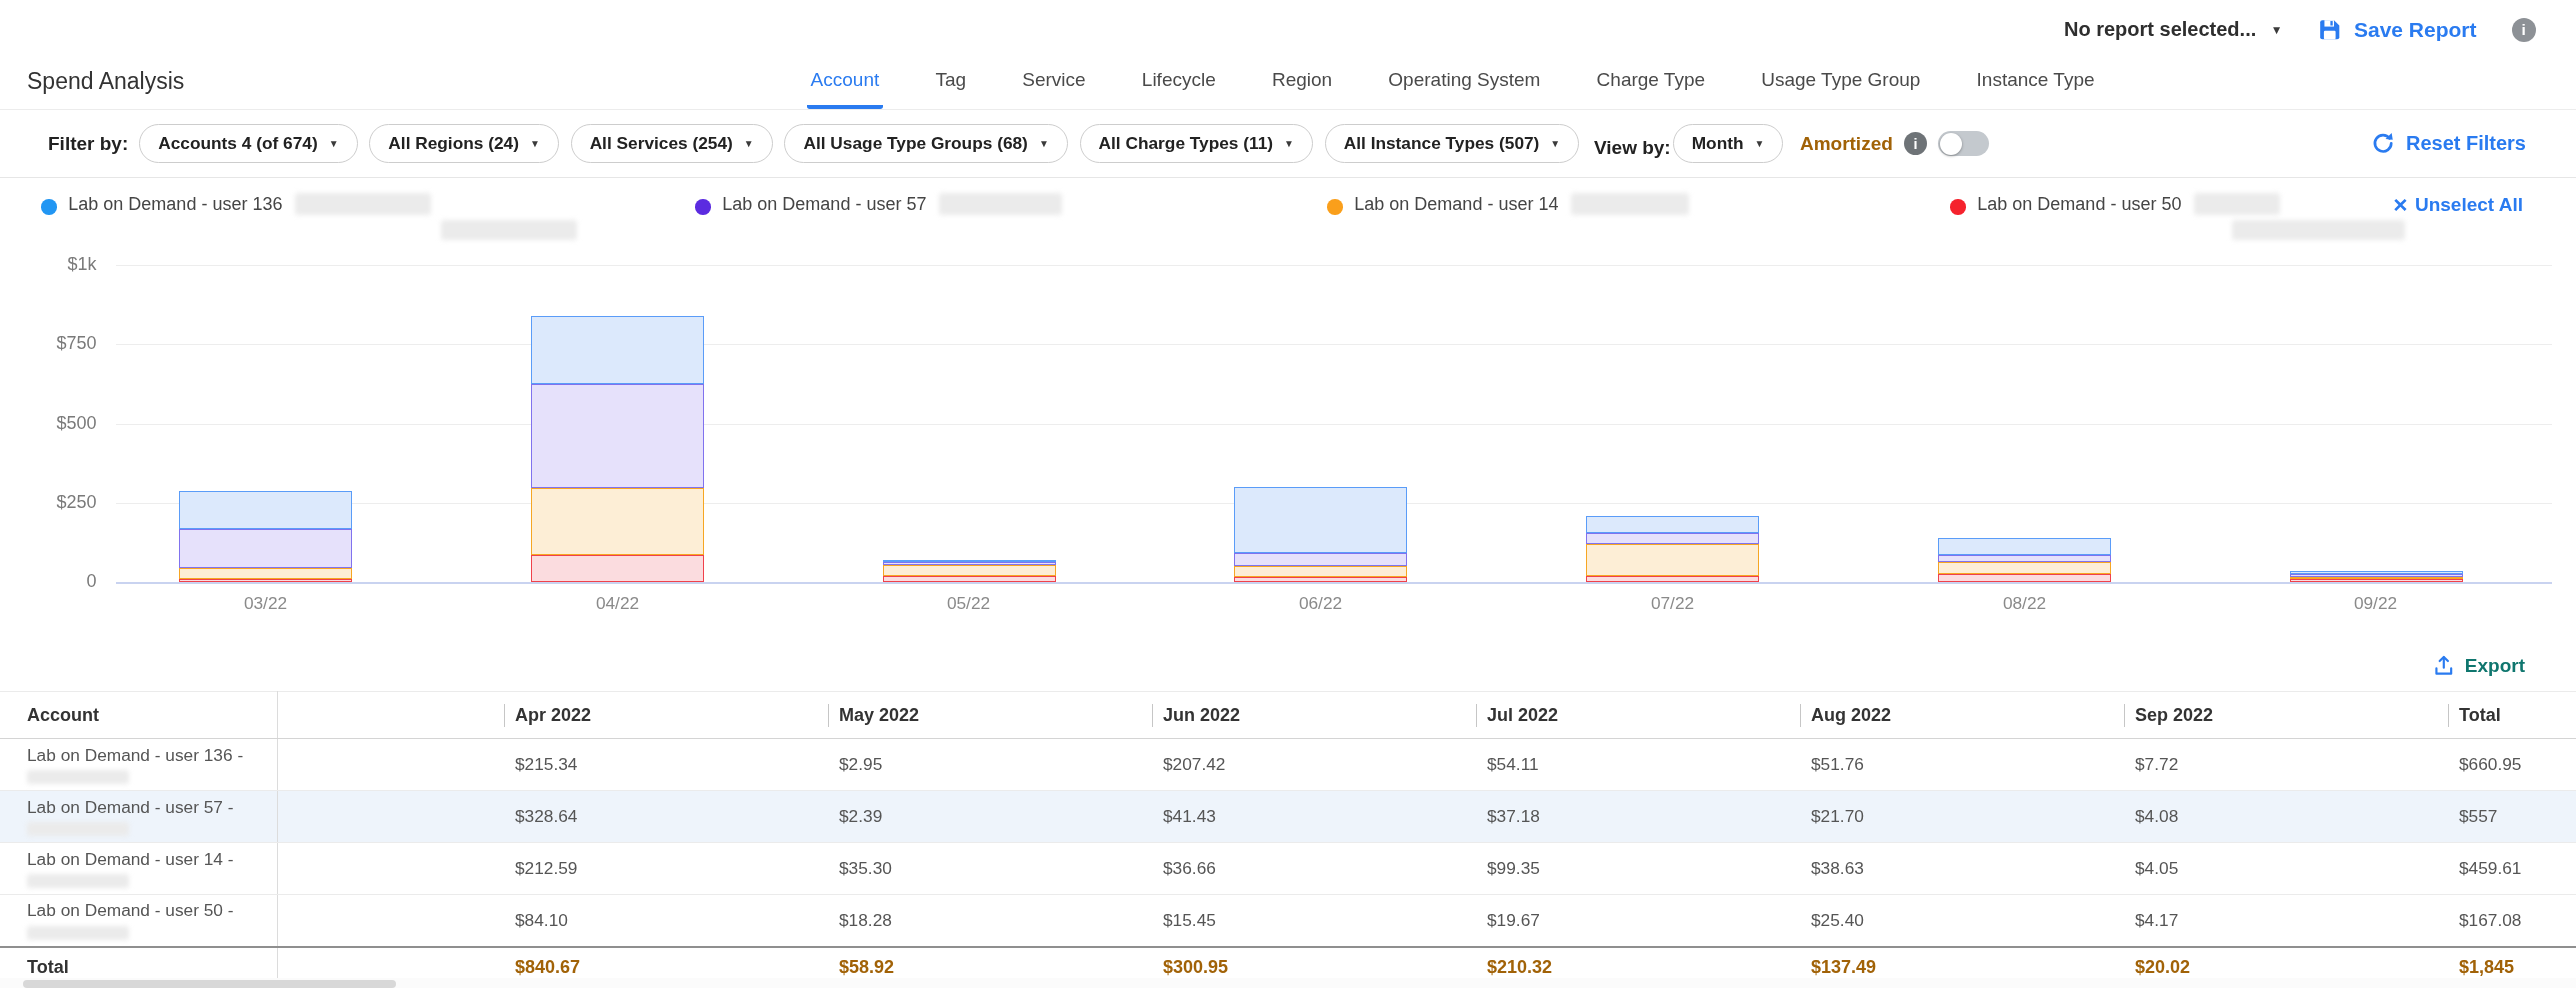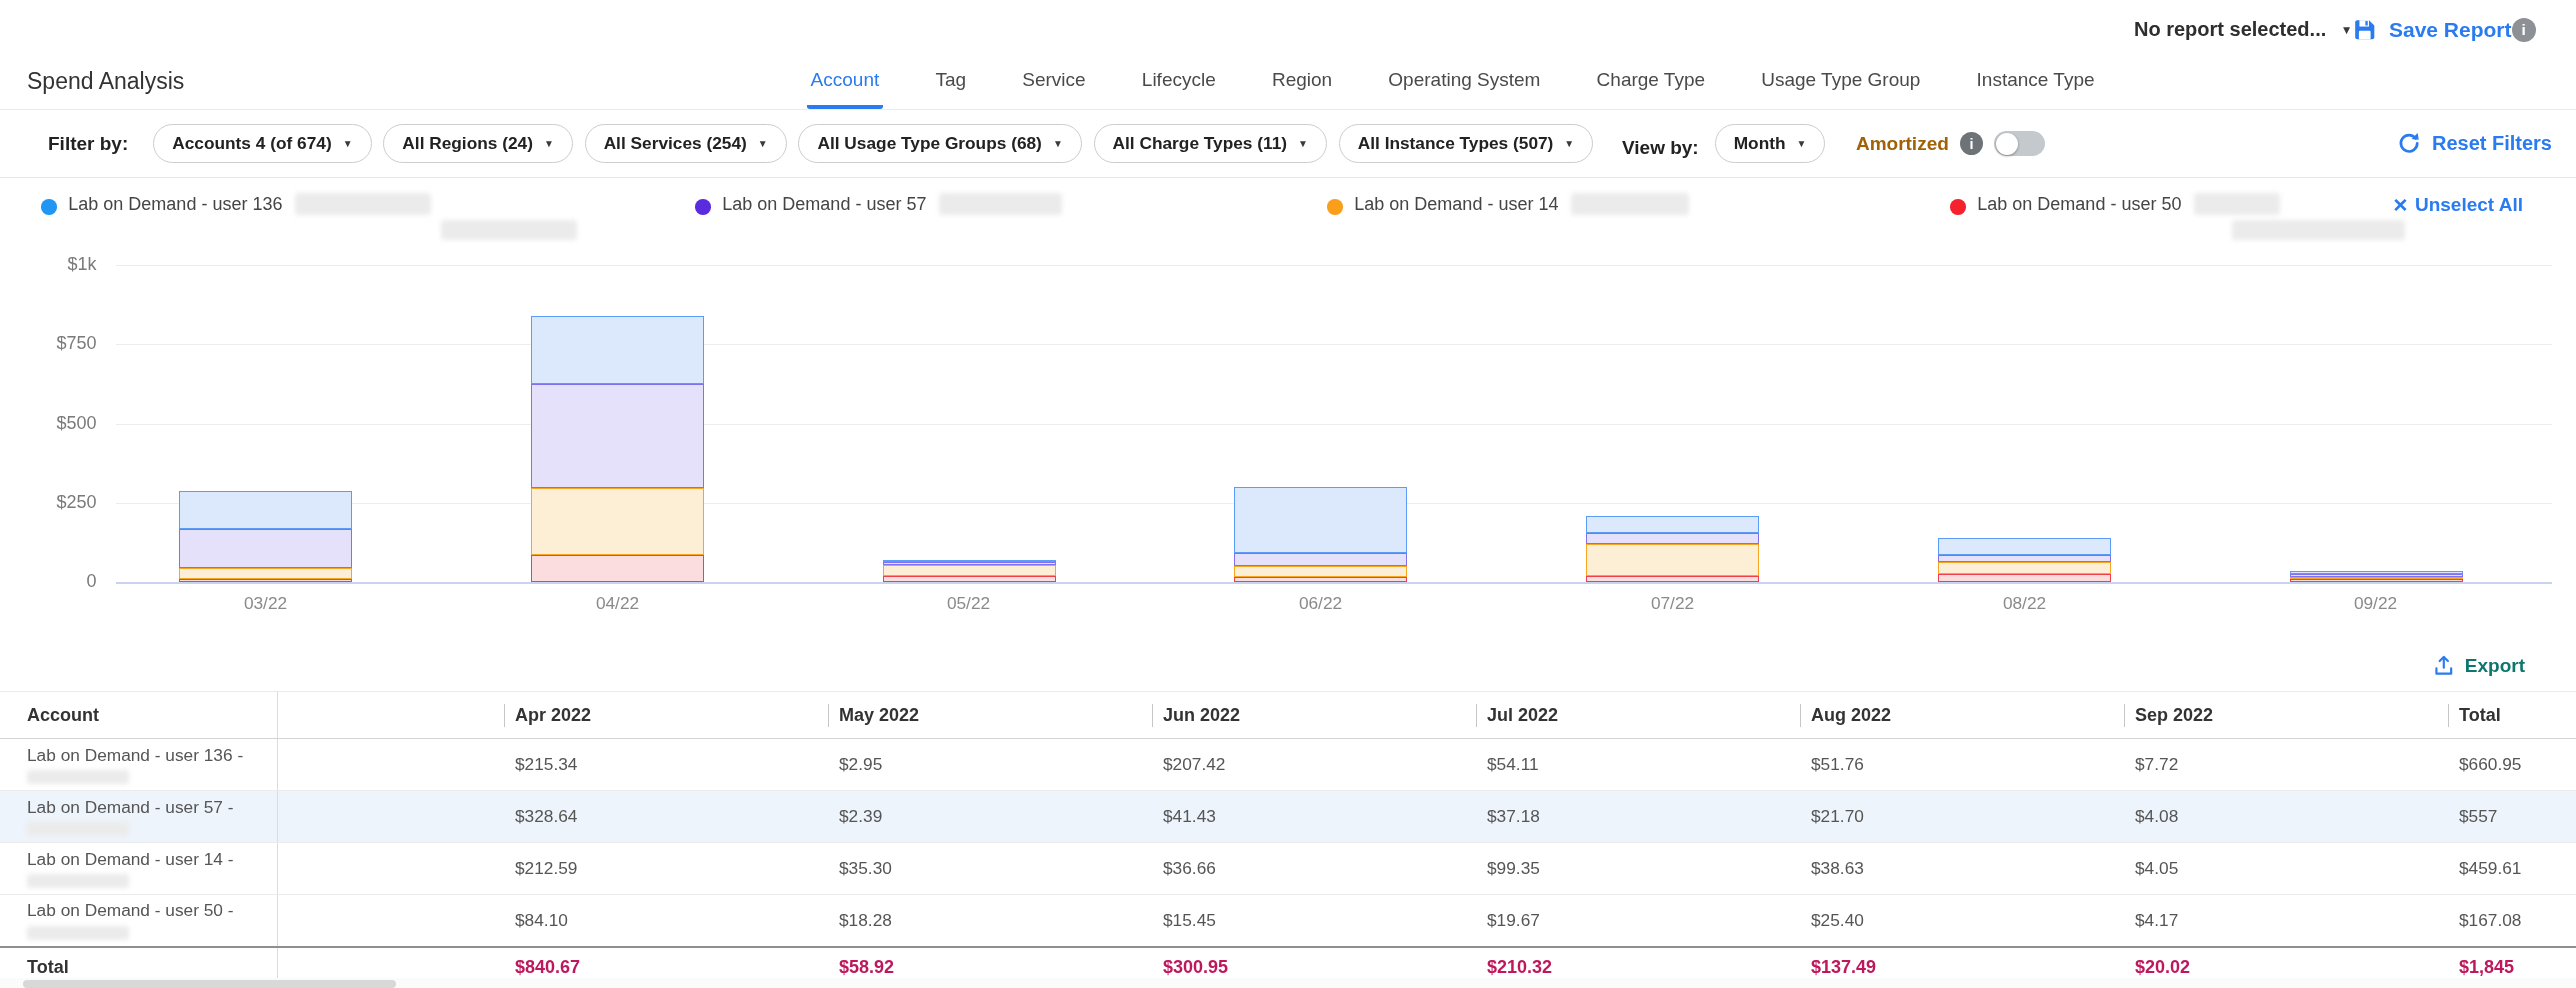--- a/index.html
+++ b/index.html
@@ -2,40 +2,40 @@
 <html style="font-size:14.5px"><head>
 <meta charset="utf-8">
 <style>
   * { margin:0; padding:0; box-sizing:border-box; }
   html,body { background:#fff; }
   body { font-family:"Liberation Sans", sans-serif; color:#333; }
   .app { position:relative; width:2576px; height:989px; background:#fff; overflow:hidden; }
 
   
   .topbar { position:absolute; top:0; left:0; right:0; height:47px;
-            display:flex; align-items:center; justify-content:flex-end; padding:12.7px 40px 0 0; }
+            display:flex; align-items:center; justify-content:flex-end; gap:35px; padding:12.7px 40px 0 0; }
   .report-selector { display:flex; align-items:center; gap:14.5px; cursor:pointer; }
   .report-selector .val { font-size:20px; font-weight:bold; color:#2e2e2e; }
   .caret { font-size:11.8px; color:#3a3a3a; }
   .save-report { display:flex; align-items:center; gap:11px; cursor:pointer; }
   .save-report .lbl { font-size:21px; font-weight:bold; color:#2a7bf0; }
   .info-circle { width:24.5px; height:24.5px; border-radius:50%; background:#8d9196; color:#fff;
                  font-size:15.5px; font-weight:bold; display:flex; align-items:center; justify-content:center; }
 
   
   .titlebar { position:absolute; top:47px; left:0; right:0; height:63px; border-bottom:0.9px solid #ececec; }
   .page-title { position:absolute; left:27px; bottom:14.5px; font-size:23px; color:#333; }
   .tabs { position:absolute; left:807px; bottom:0; display:flex; gap:49px; align-items:flex-end; }
   .tab { font-size:19px; color:#4a4a4a; padding:0 3.6px 14.5px 3.6px; border-bottom:4.5px solid transparent;
          border-radius:2.7px; cursor:pointer; white-space:nowrap; }
   .tab.active { color:#2a7bf0; border-bottom-color:#2a7bf0; }
 
   
   .filterbar { position:absolute; top:110px; left:0; right:0; height:68px; border-bottom:0.9px solid #e6e6e6;
-               display:flex; align-items:center; gap:16px; padding:0 24px 0 48px; }
+               display:flex; align-items:center; gap:2px; padding:0 50px 0 48px; }
   .filterbar .flabel { font-size:19px; font-weight:bold; color:#222; margin-right:9px; white-space:nowrap; }
   .pill { display:flex; align-items:center; gap:11px; border:1.8px solid #cdcdcd; border-radius:22px;
           padding:8.2px 18px; font-size:17.3px; font-weight:bold; color:#222; background:#fff;
           cursor:pointer; white-space:nowrap; }
   .pill .caret { font-size:10px; }
   .viewby-label { font-size:19px; font-weight:bold; color:#222; margin-left:12.7px; white-space:nowrap;margin-top:8px; }
   .amortized { display:flex; align-items:center; gap:11px; margin-left:14.5px; }
   .amortized .alabel { font-size:19px; font-weight:bold; color:#a16207; white-space:nowrap; }
   .info-circle.dark { background:#6e7377; width:23.6px; height:23.6px; font-size:14.5px; }
   .toggle { width:51px; height:25.5px; border-radius:12.7px; background:#c4c9ce; position:relative; cursor:pointer; }
@@ -77,21 +77,21 @@
              border-top:0.9px solid #ebebeb; border-bottom:0.9px solid #d4d4d4; position:relative;
              padding-left:11px; vertical-align:middle; }
   th.acct, td.acct { padding-left:27px; border-right:0.9px solid #dcdcdc; }
   th.tick::before { content:""; position:absolute; left:0; top:11.8px; height:23.6px; width:0.9px; background:#c6c6c6; }
   tbody td { height:52px; border-bottom:0.9px solid #ebebeb; font-size:17.3px; color:#555;
              padding-left:11px; vertical-align:middle; }
   tbody tr.hl { background:#eef4fb; }
   td.acct .l1 { font-size:17.3px; color:#555; line-height:1.25; }
   td.acct .redacted { width:102px; height:14.5px; margin-top:3.6px; }
   tr.total-row td { height:42px; border-top:2.7px double #8f8f8f; border-bottom:0.9px solid #e6e6e6;
-                    font-size:18px; font-weight:bold; color:#be185d; }
+                    font-size:18px; font-weight:bold; color:#a16207; }
   tr.total-row td.acct { font-weight:bold; color:#333; }
 
   
   .hscroll-track { position:absolute; bottom:0; left:0; right:0; height:11px; background:#fbfbfb; }
   .hscroll-thumb { position:absolute; bottom:0.9px; left:23px; width:373px; height:8.2px; background:#d8d8d8; border-radius:4.5px; }
   svg { display:block; }
 </style>
 </head>
 <body>
 

